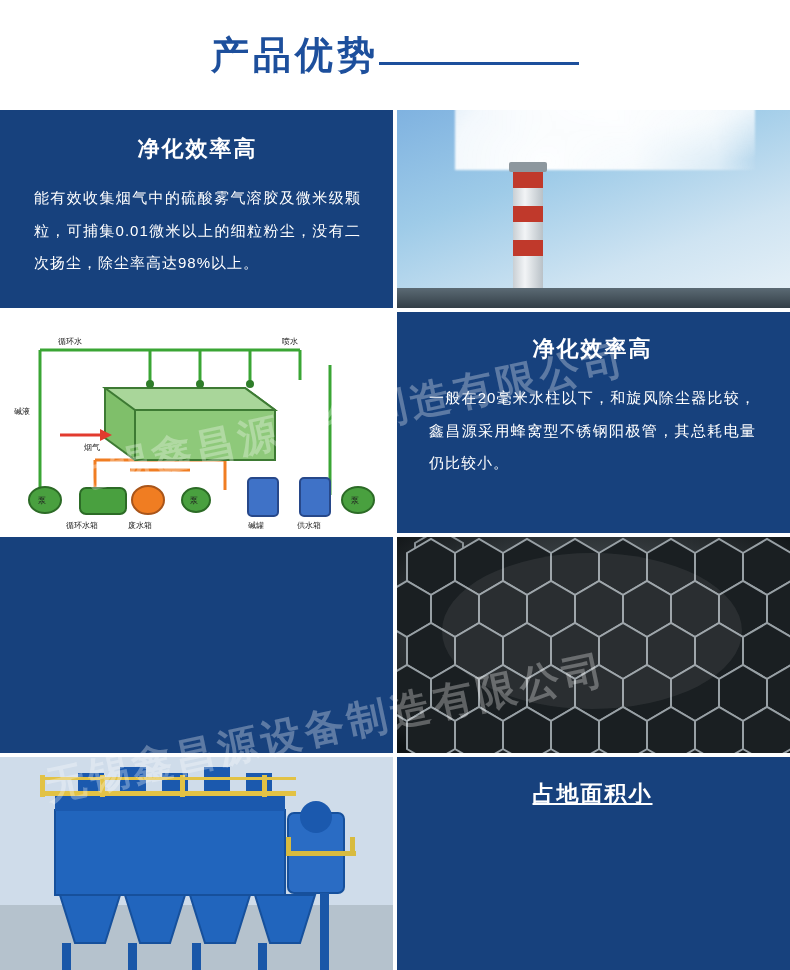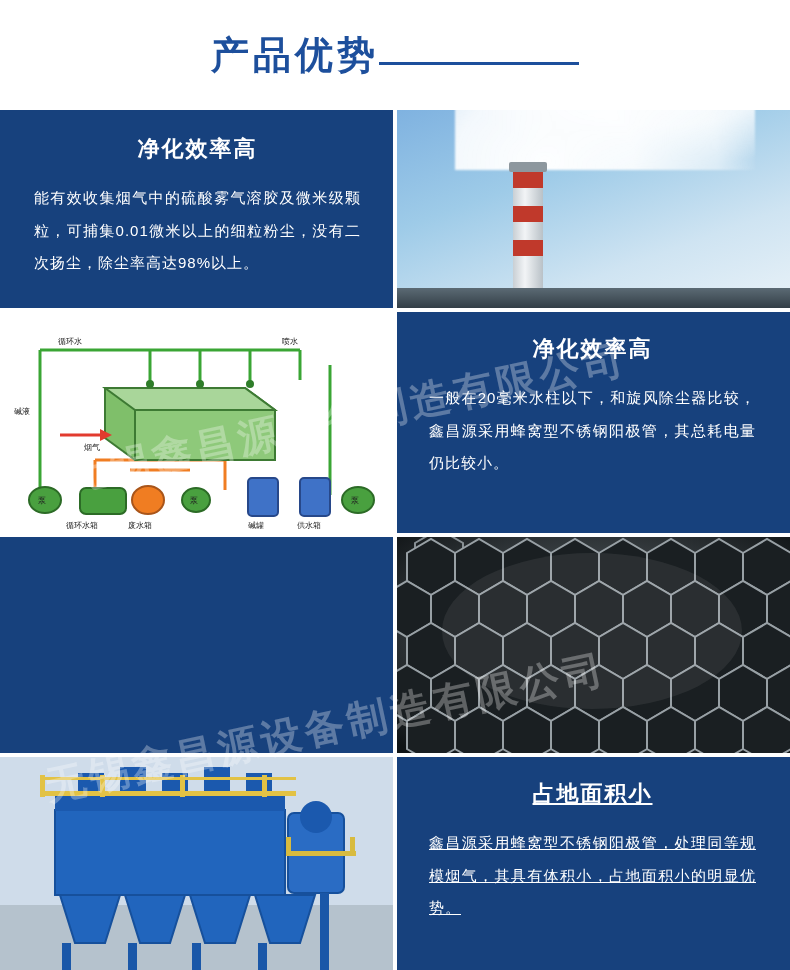--- a/index.html
+++ b/index.html
@@ -338,21 +338,20 @@
           <rect x="40" y="22" width="256" height="3" fill="#e2c245"></rect>
           <rect x="286" y="96" width="70" height="5" fill="#d8bb3f"></rect>
           <rect x="286" y="82" width="5" height="18" fill="#d8bb3f"></rect>
           <rect x="350" y="82" width="5" height="18" fill="#d8bb3f"></rect>
         </svg>
       </div>
     </div>
 
     <div class="cell text-cell" id="c8">
       <div class="cell-title">占地面积小</div>
-      <div class="cell-body">鑫昌源采用蜂窝型不锈钢阳极管，处理同等规模烟气，其具有体积小，占地面积小的明显优势。</div>
     </div>
 
     <div class="sep v"></div>
     <div class="sep h1"></div>
     <div class="sep h2"></div>
     <div class="sep h3"></div>
   </div>
 
   <div class="watermark">
     <div class="wm-text wm1">无锡鑫昌源设备制造有限公司</div>

